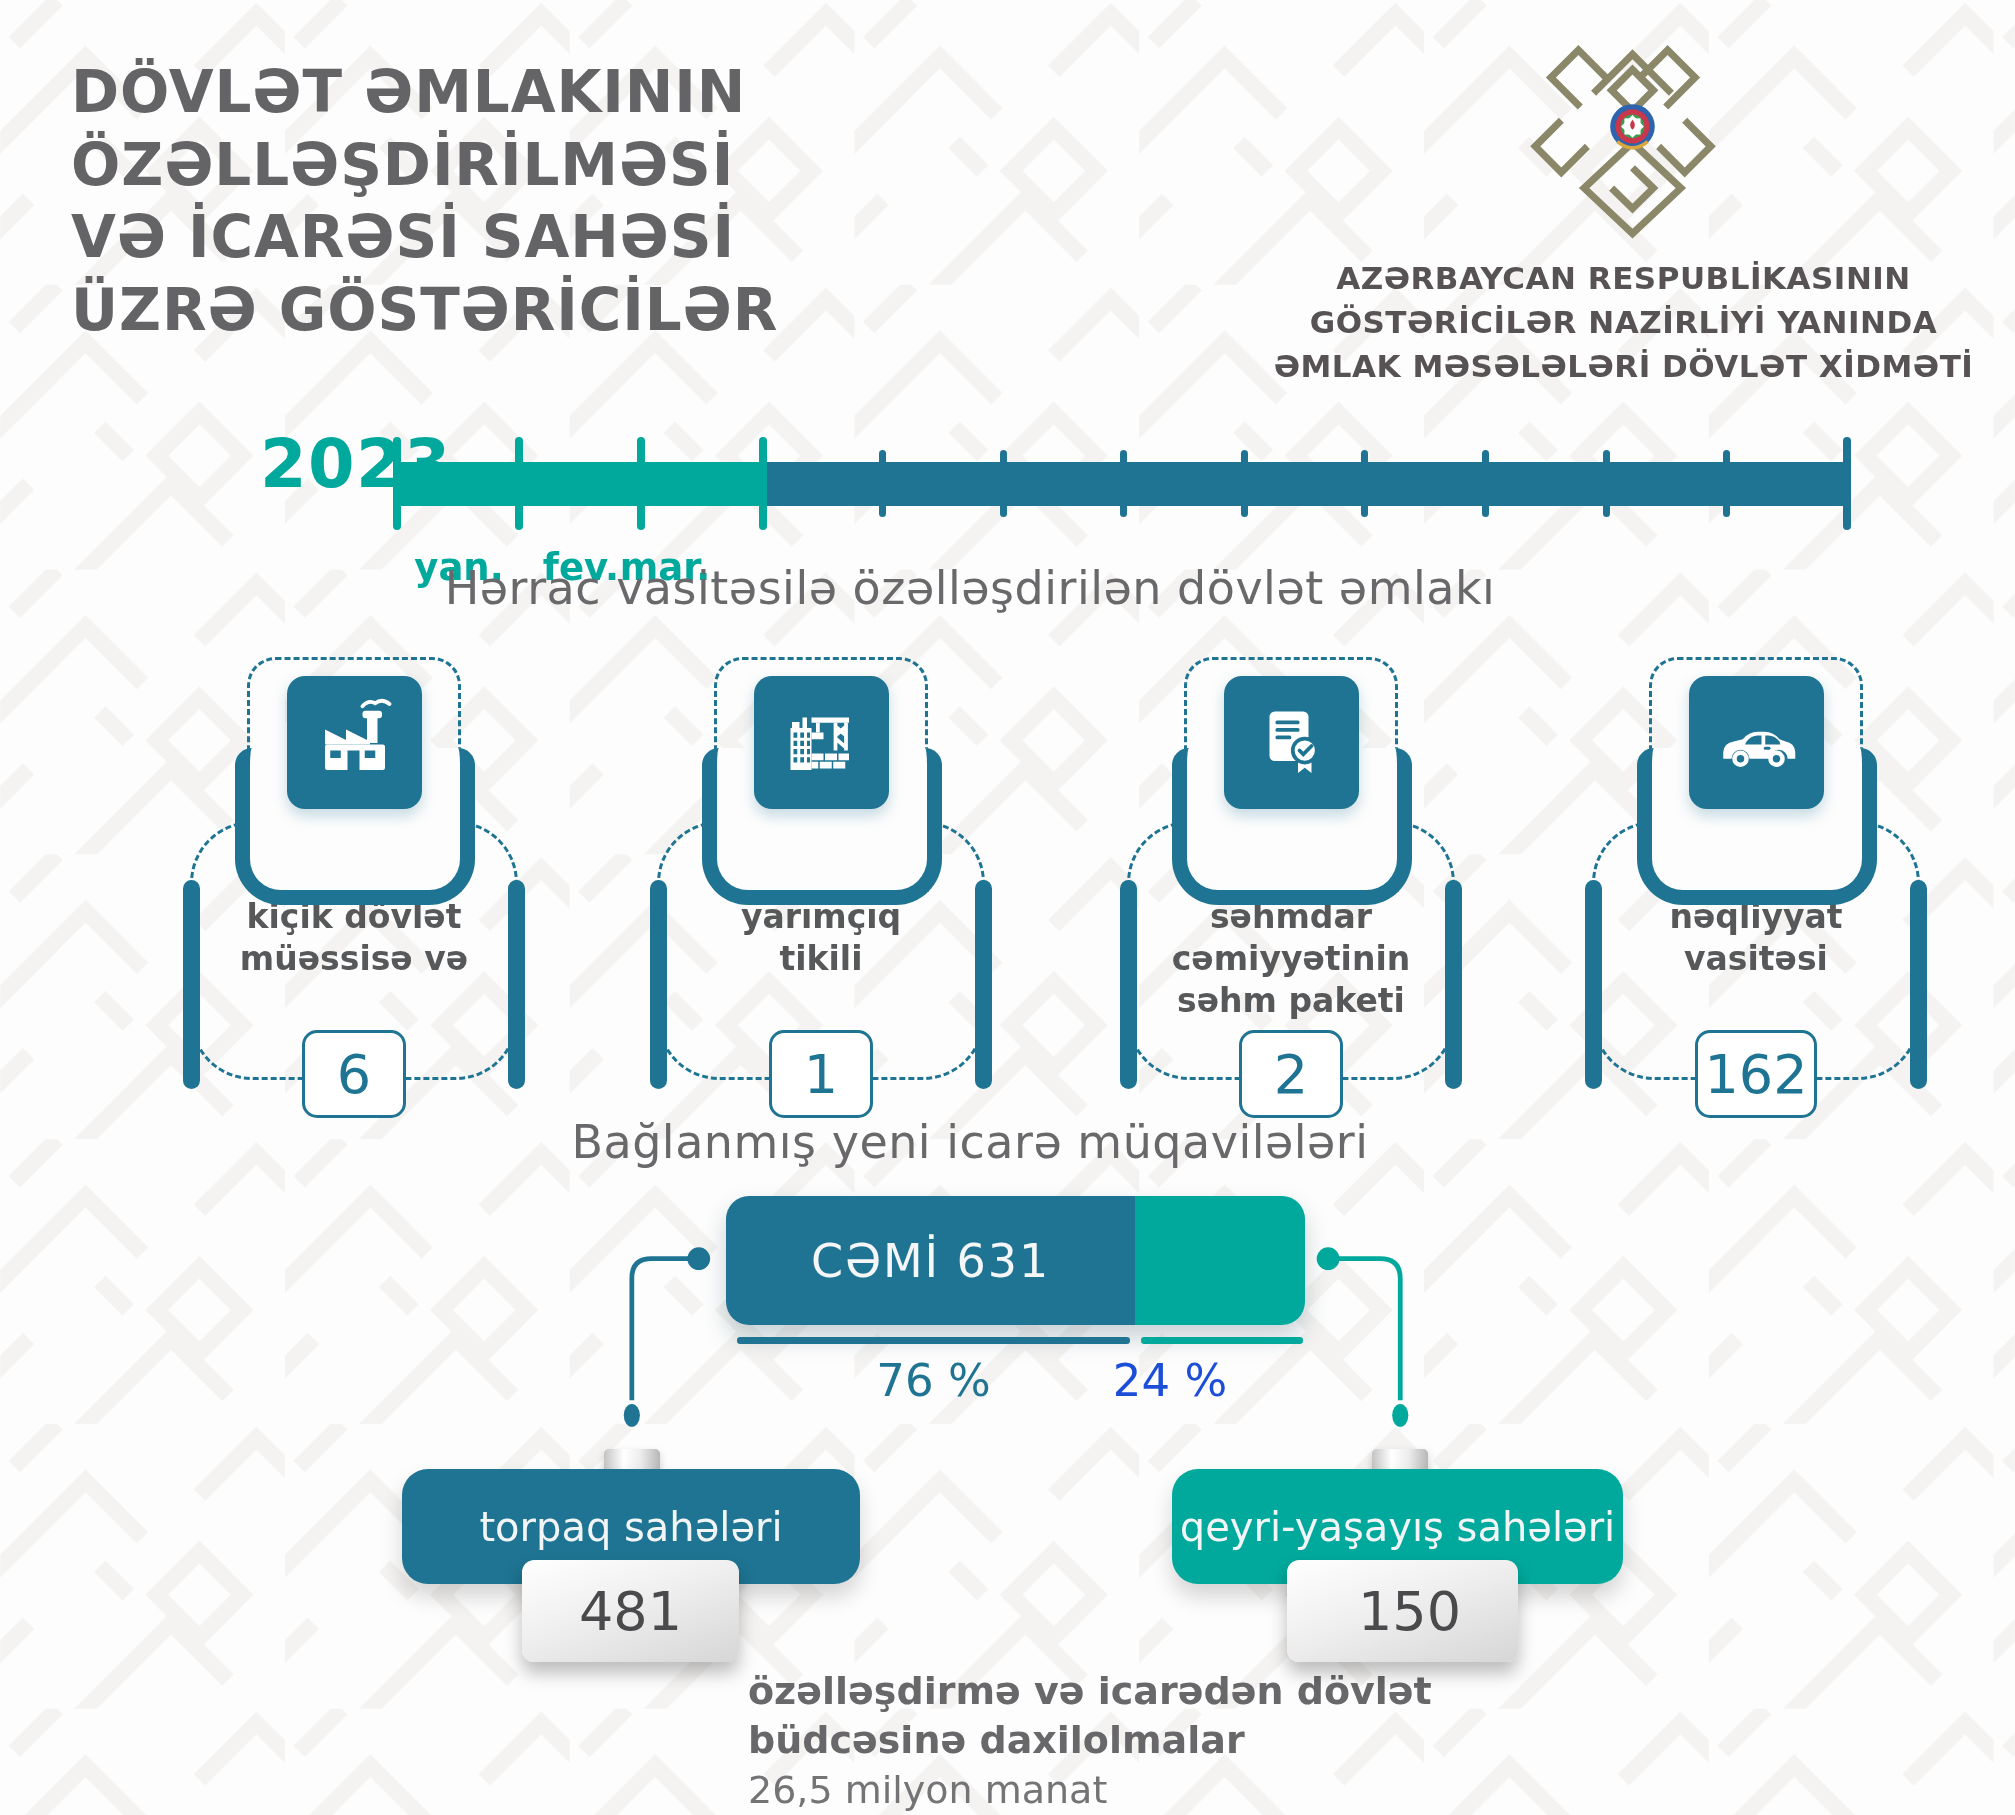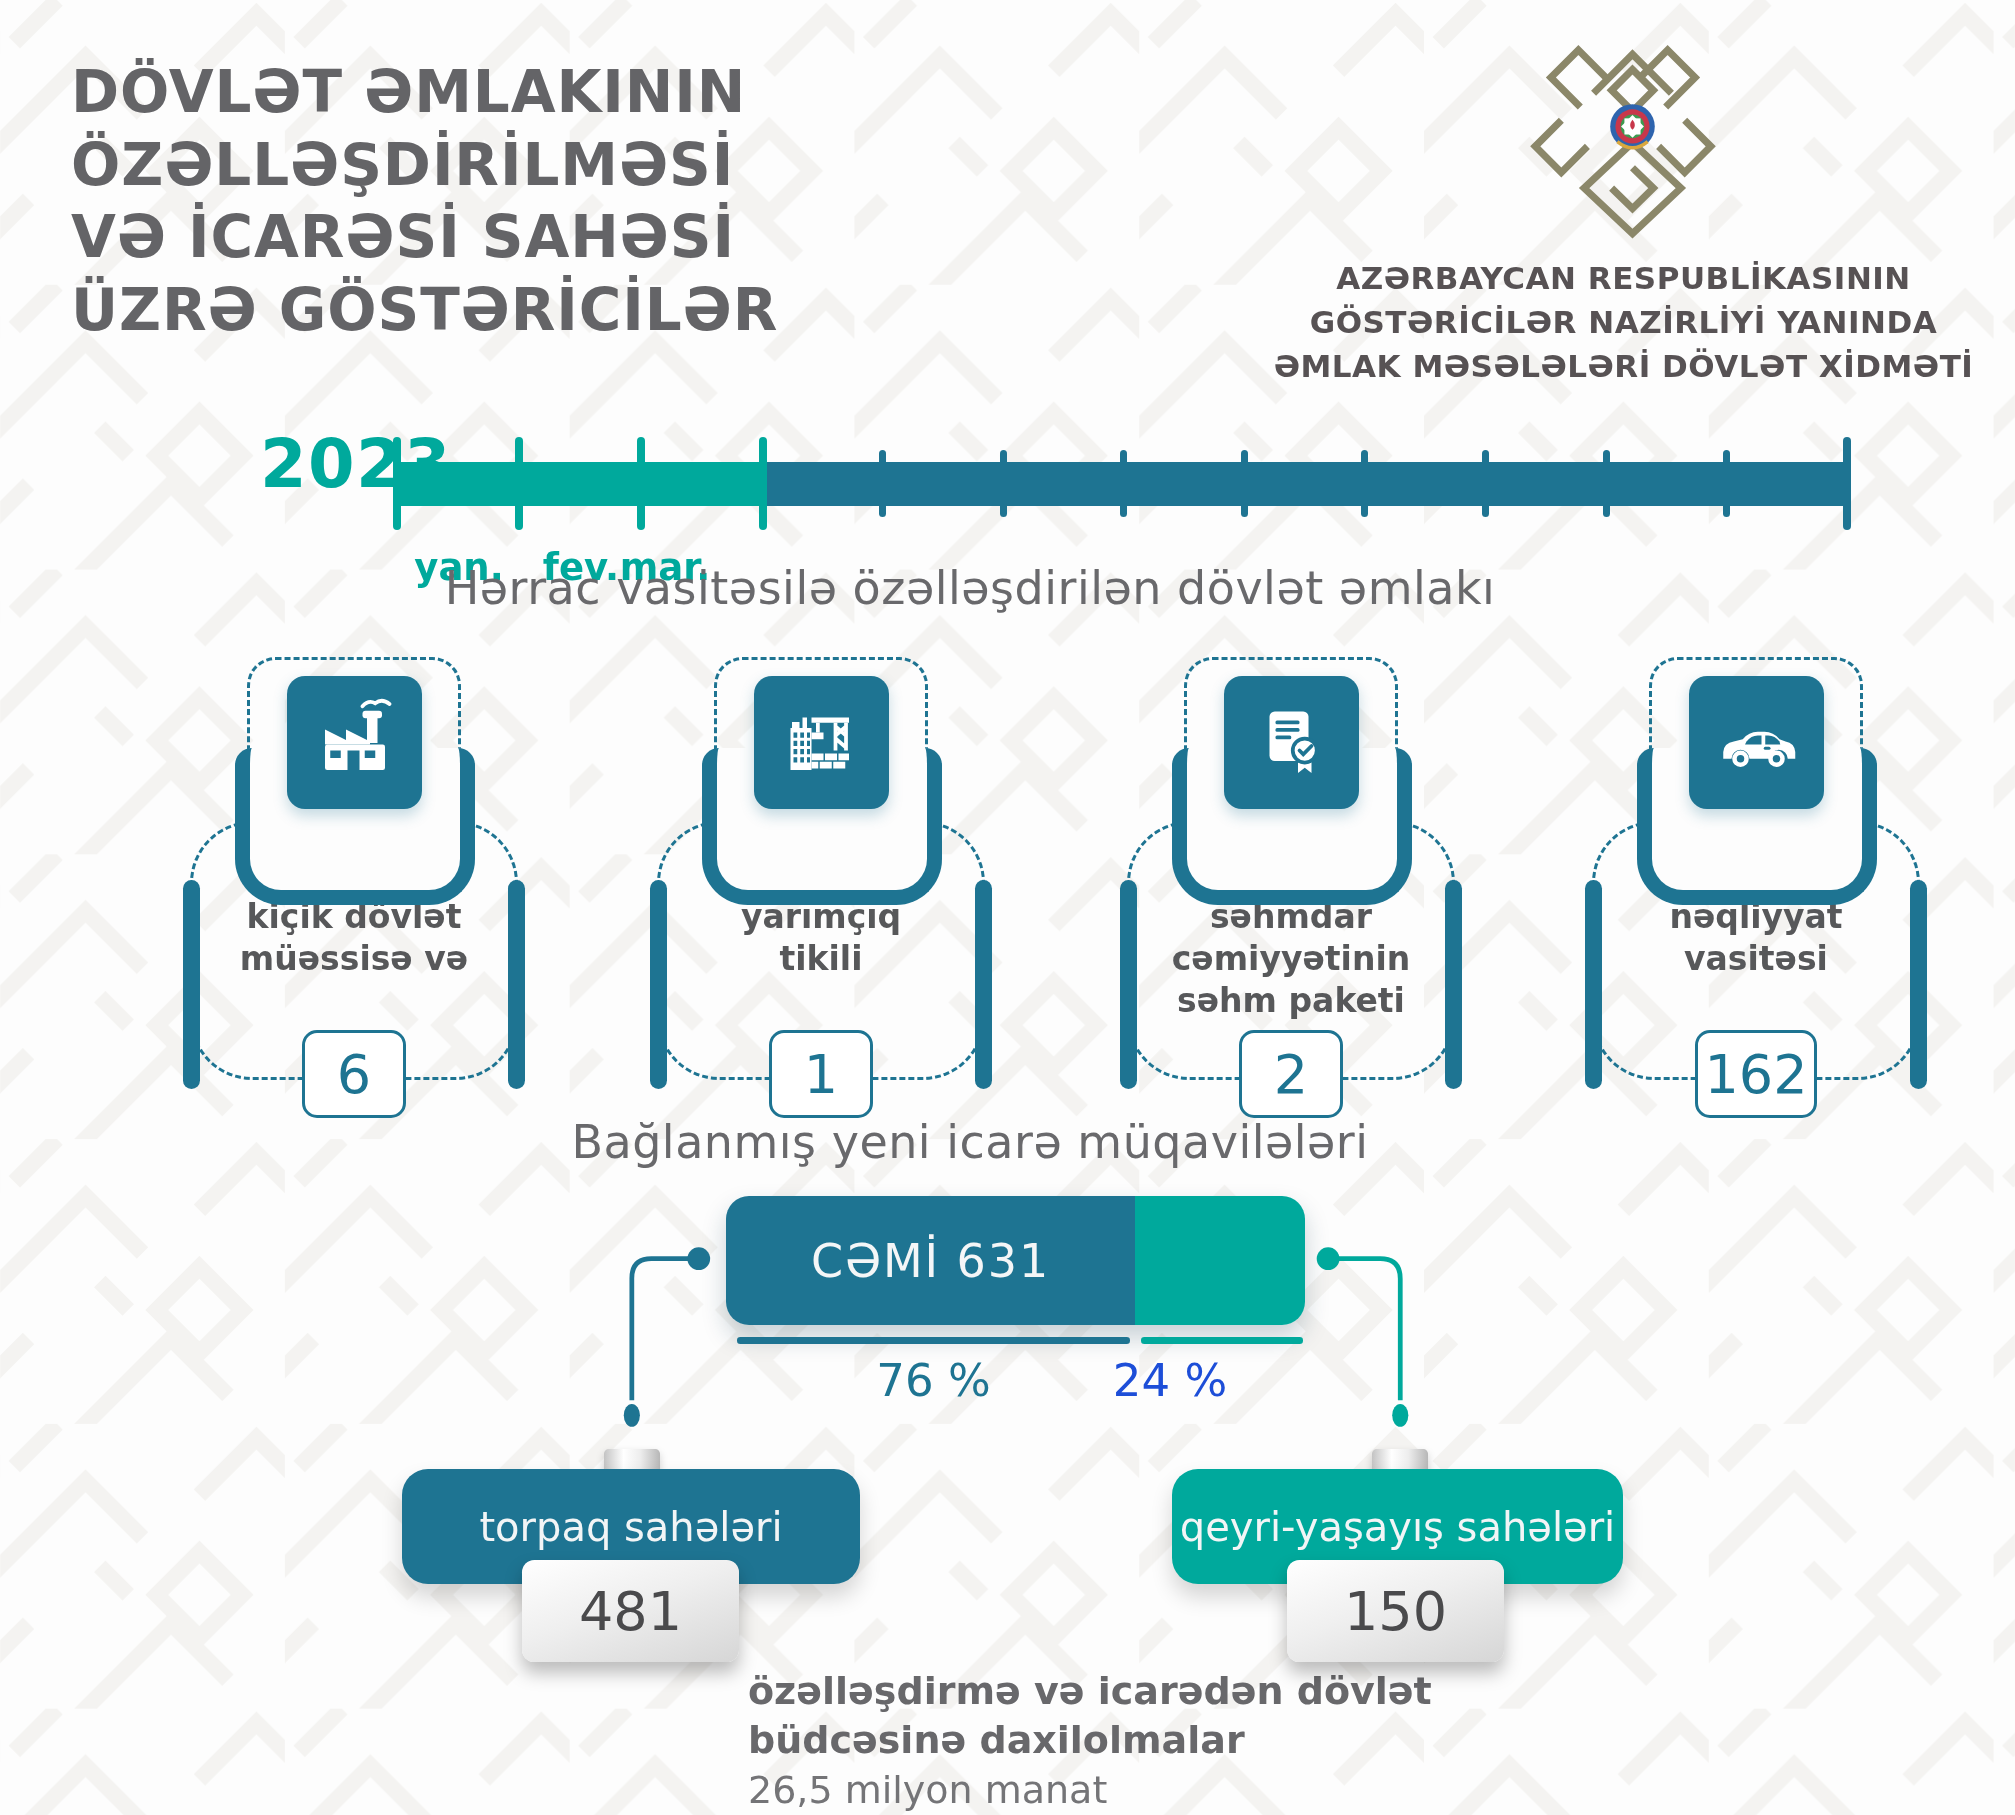--- a/index.html
+++ b/index.html
@@ -84,21 +84,21 @@
   .tab.l{left:604px;} .tab.r{left:1372px;}
   .lbox{position:absolute;top:1469px;height:115px;border-radius:26px;display:flex;z-index:2;
         align-items:center;justify-content:center;font-size:40px;color:#f2f5f6;
         box-shadow:0 12.3px 21px rgba(0,0,0,.16);}
   .lbox.blue{left:402px;width:458px;background:#1e7492;}
   .lbox.teal{left:1172px;width:451px;background:#00a99c;}
   .plate{position:absolute;top:1560px;width:217px;height:102px;border-radius:12.3px;z-index:3;
          background:linear-gradient(160deg,#ffffff 0%,#efefef 45%,#d6d6d6 100%);
          box-shadow:0 10.4px 18px rgba(0,0,0,.26);display:flex;align-items:center;
          justify-content:center;font-size:54px;font-weight:500;color:#4a4a4c;}
-  .plate.l{left:522px;} .plate.r{left:1287px;}
+  .plate.l{left:522px;} .plate.r{left:1287px;padding-left:14px;}
 
   
   .footer{left:748px;top:1667px;width:759px;font-size:38px;line-height:1.3;}
   .f-bold{font-weight:700;color:#68686b;}
   .f-normal{font-weight:400;color:#747477;}
 </style>
 </head>
 <body>
 
 <div id="page">

